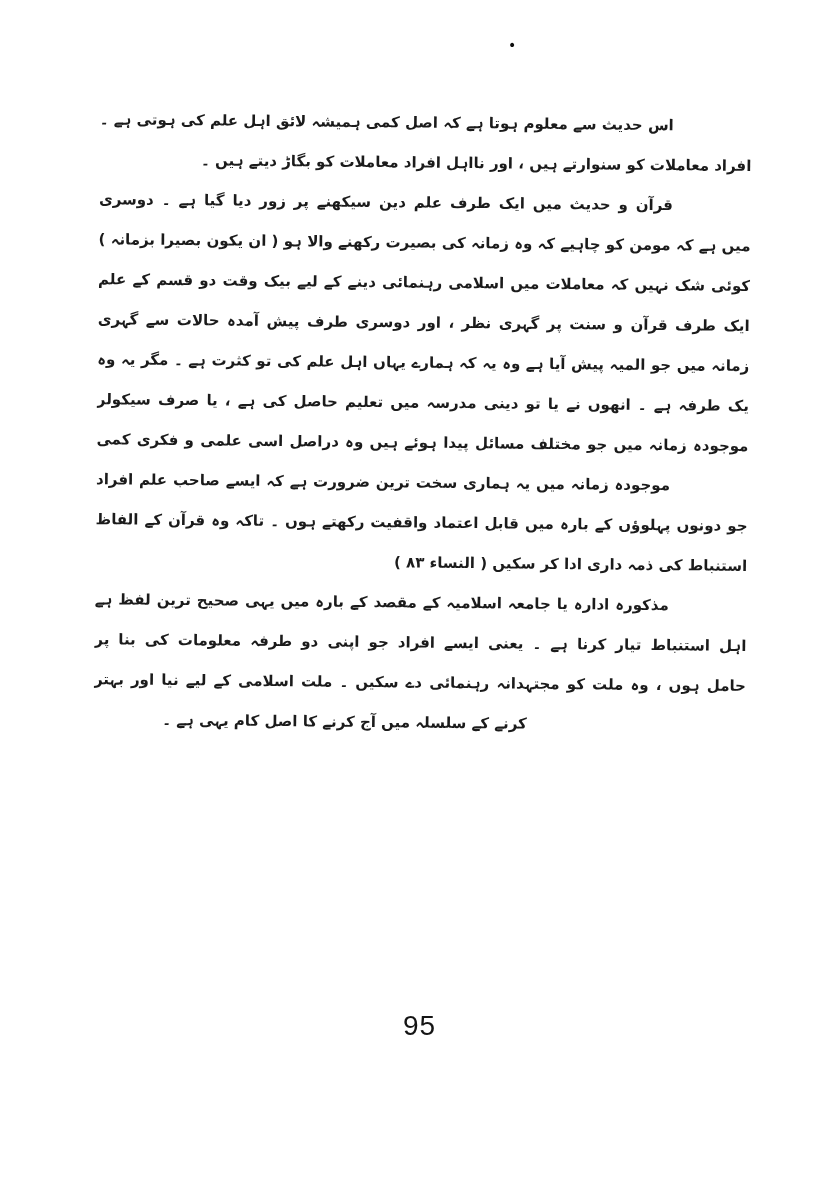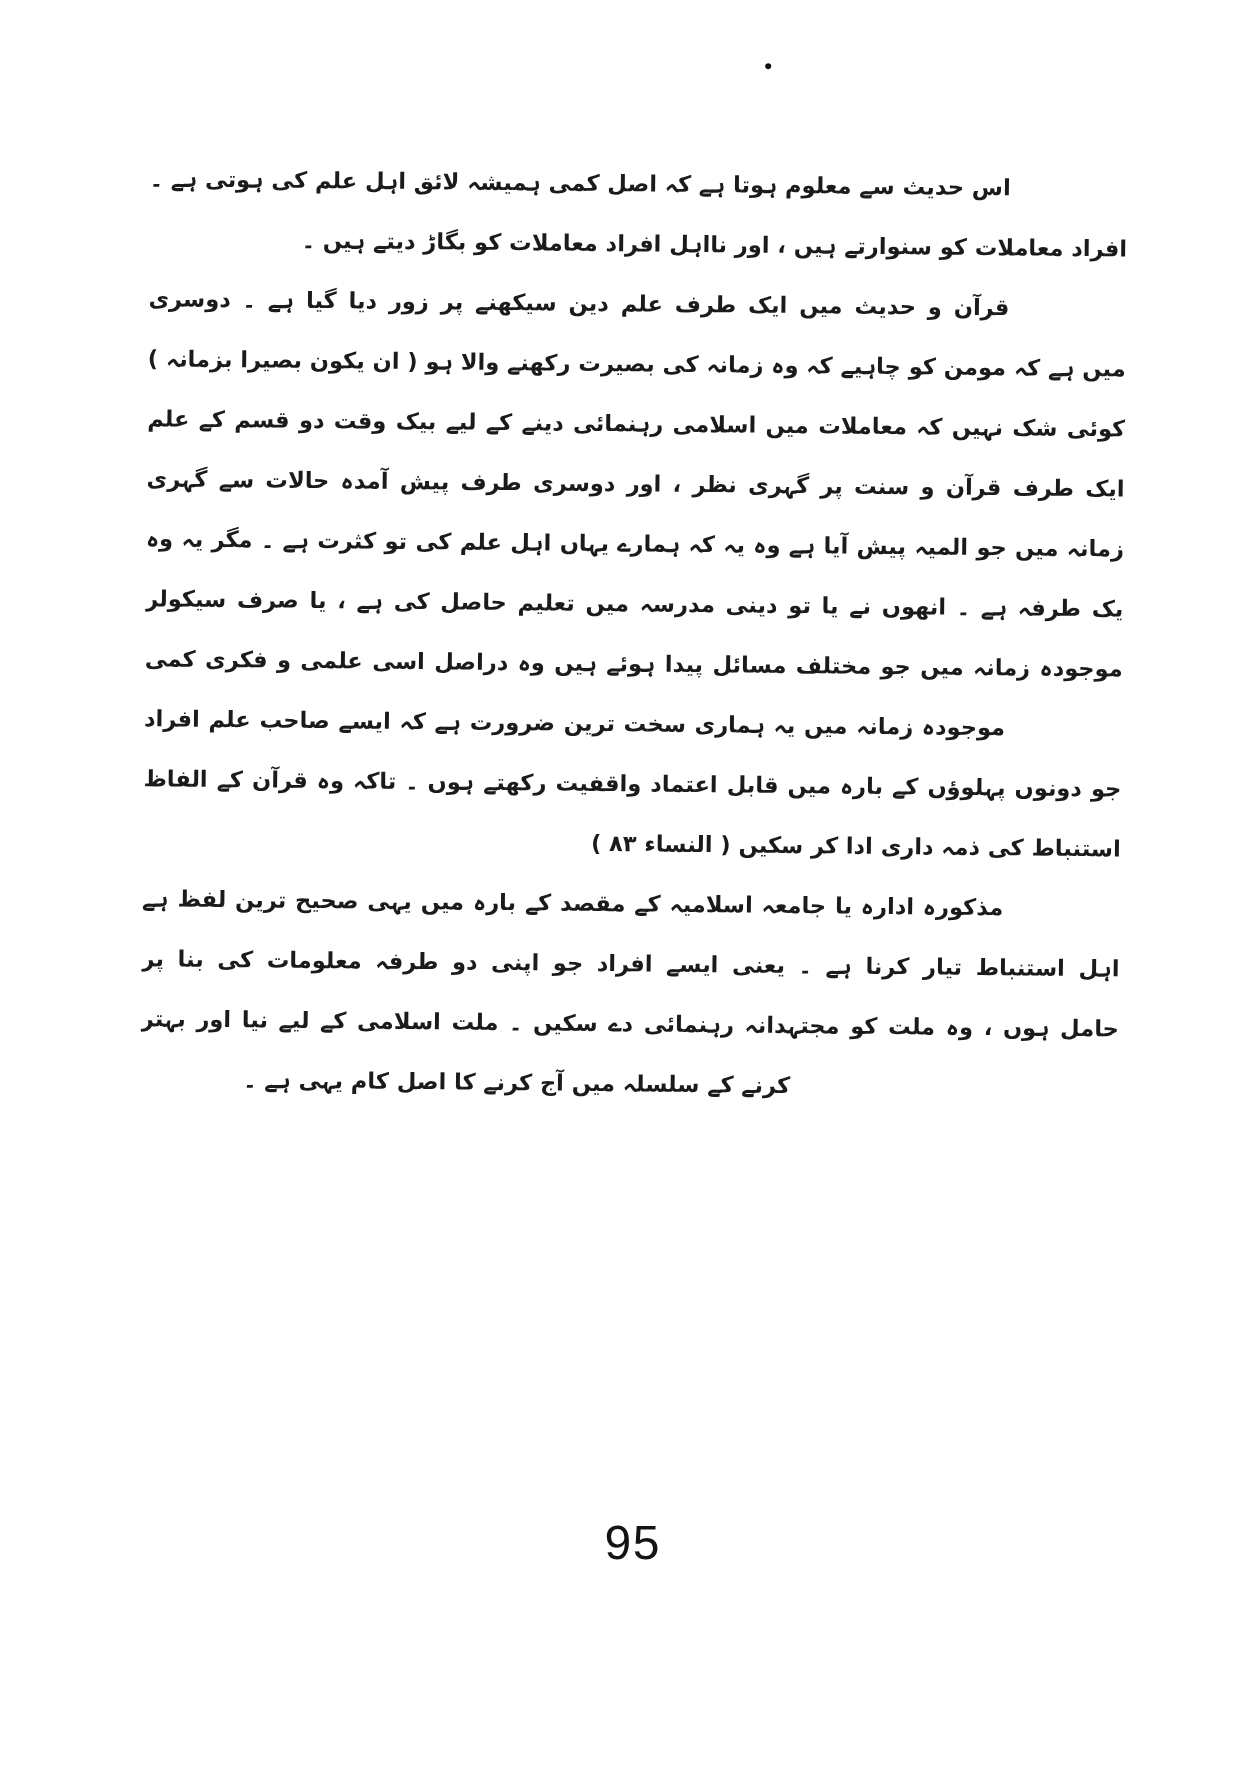--- a/index.html
+++ b/index.html
@@ -55,21 +55,21 @@
   
   .text-line.closing {
     text-align-last: center;
     padding-right: 150px;
   }
   .page-number {
     position: absolute;
     left: 403px;
     top: 1010px;
     font-family: "Liberation Sans", sans-serif;
-    font-size: 32px;
+    font-size: 28px;
     letter-spacing: 1px;
     color: #141414;
   }
 </style>
 </head>
 <body>
 
 <div class="page">
   <span class="top-mark">•</span>
 

